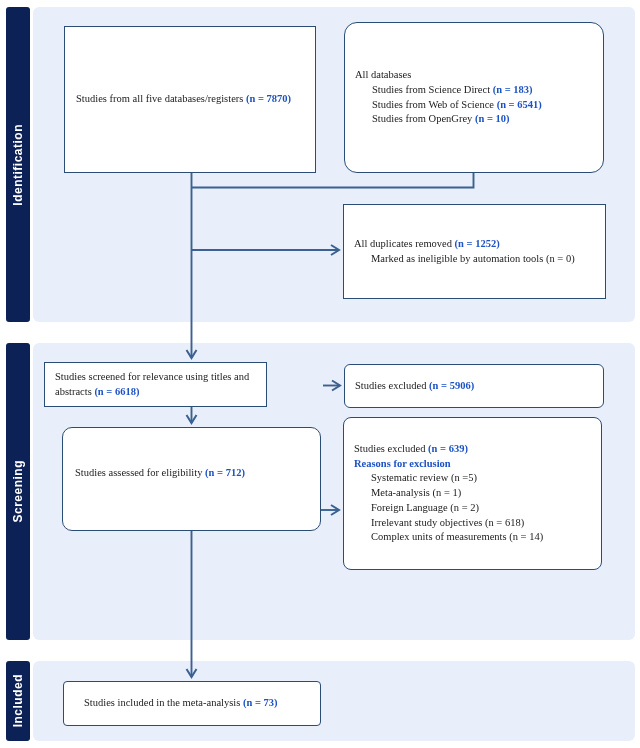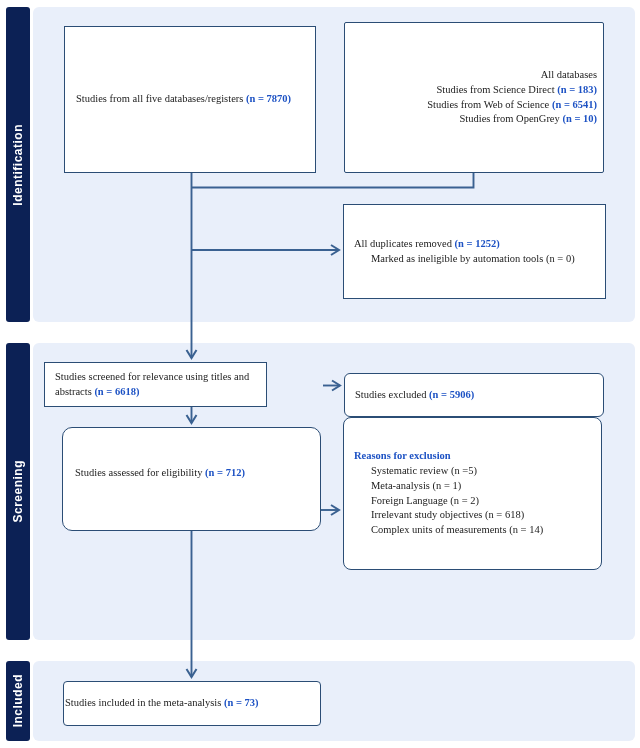--- a/index.html
+++ b/index.html
@@ -31,27 +31,27 @@
   
   #connectors{position:absolute;left:0;top:0;width:640px;height:748px;z-index:1;pointer-events:none;}
   
   .box{
     position:absolute;background:#ffffff;border:1.6px solid #2b4d75;box-sizing:border-box;
     font-size:10.5px;line-height:1.4;z-index:2;
   }
   .v-center{display:flex;align-items:center;}
   .col-center{display:flex;flex-direction:column;justify-content:center;}
   #box-databases{left:64px;top:26px;width:252px;height:147px;padding:3px 15px 3px 11px;}
-  #box-alldb{left:344px;top:22px;width:260px;height:151px;padding:3px 6px 3px 10px;border-radius:2px;align-items:flex-end;}
+  #box-alldb{left:344px;top:22px;width:260px;height:151px;padding:3px 6px 3px 10px;border-radius:13px;}
   #box-duplicates{left:343px;top:204px;width:263px;height:95px;padding:3px 22px 3px 10px;}
   #box-screened{left:44px;top:362px;width:223px;height:45px;padding:2px 8px 2px 10px;}
-  #box-excluded1{left:344px;top:373px;width:260px;height:44px;padding:0 8px 0 10px;border-radius:6px;}
+  #box-excluded1{left:344px;top:364px;width:260px;height:44px;padding:0 8px 0 10px;border-radius:6px;}
   #box-eligibility{left:62px;top:427px;width:259px;height:104px;padding:0 8px 12px 12px;border-radius:10px;}
   #box-excluded2{left:343px;top:417px;width:259px;height:153px;padding:3px 6px 3px 10px;border-radius:8px;}
-  #box-included{left:63px;top:681px;width:258px;height:45px;padding:0 8px 0 1px;border-radius:4px;text-align:right;}
+  #box-included{left:63px;top:681px;width:258px;height:45px;padding:0 8px 0 20px;border-radius:4px;text-align:right;}
   .indent{padding-left:17px;}
   .n-blue{color:#1d52c4;font-weight:bold;}
   .blue-bold{color:#1d52c4;font-weight:bold;}
   .line{white-space:nowrap;}
 </style>
 </head>
 <body>
 
 <div class="section-panel" id="panel-identification"></div>
 <div class="section-panel" id="panel-screening"></div>
@@ -106,20 +106,21 @@
 
 <div class="box v-center" id="box-excluded1">
   <span class="line"><span>Studies excluded </span><span class="n-blue">(n = 5906)</span></span>
 </div>
 
 <div class="box v-center" id="box-eligibility">
   <span class="line"><span>Studies assessed for eligibility </span><span class="n-blue">(n = 712)</span></span>
 </div>
 
 <div class="box col-center" id="box-excluded2">
+  <div class="line"><span>Studies excluded </span><span class="n-blue">(n = 639)</span></div>
   <div class="line blue-bold">Reasons for exclusion</div>
   <div class="line indent">Systematic review (n =5)</div>
   <div class="line indent">Meta-analysis (n = 1)</div>
   <div class="line indent">Foreign Language (n = 2)</div>
   <div class="line indent">Irrelevant study objectives (n = 618)</div>
   <div class="line indent">Complex units of measurements (n = 14)</div>
 </div>
 
 <div class="box v-center" id="box-included">
   <span class="line"><span>Studies included in the meta-analysis </span><span class="n-blue">(n = 73)</span></span>

